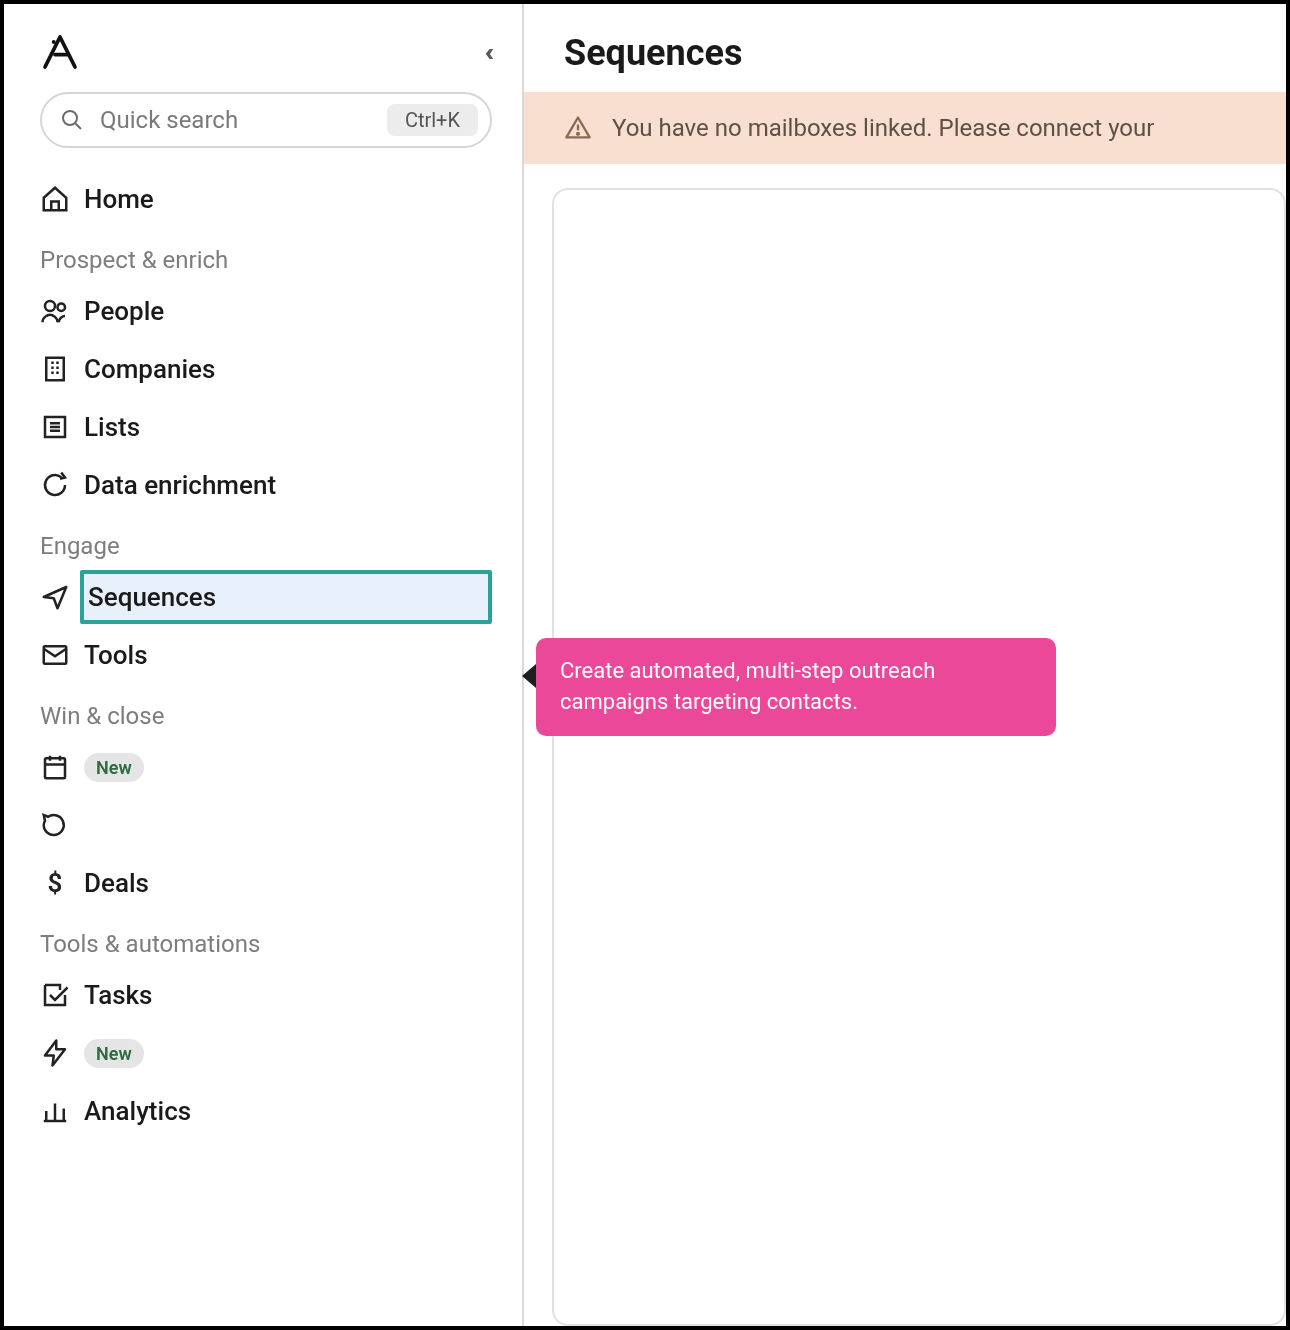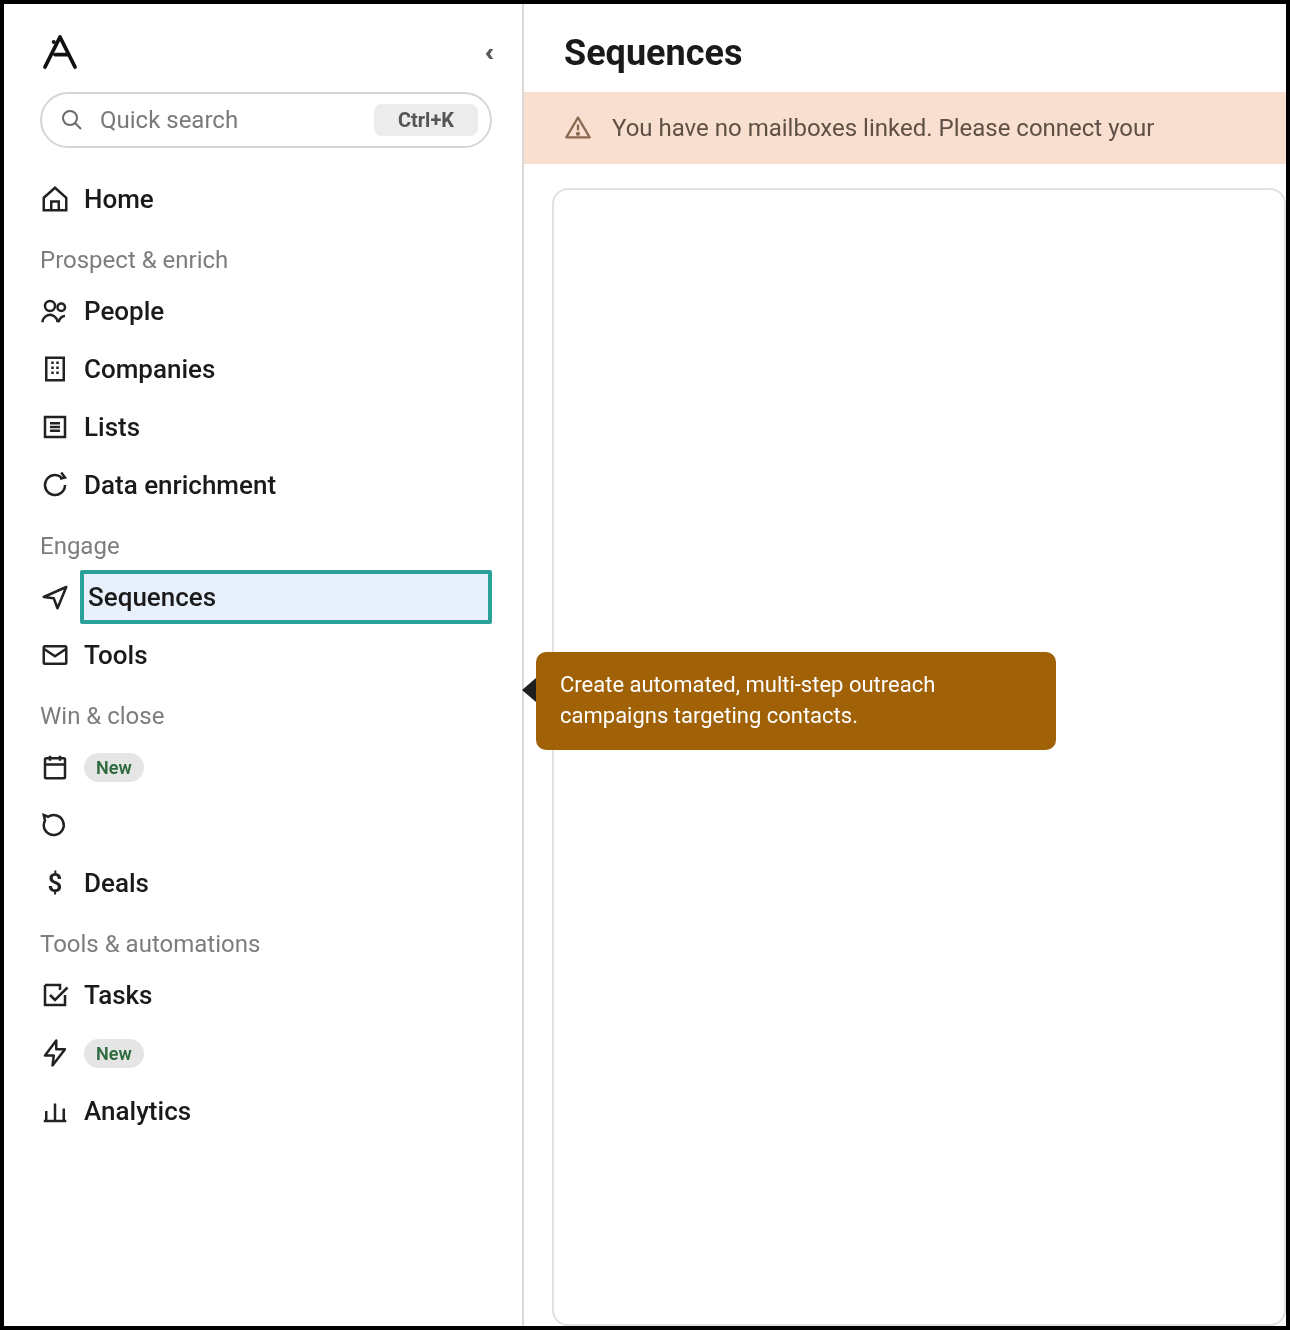--- a/index.html
+++ b/index.html
@@ -65,24 +65,23 @@
     height: 24px;
     margin-right: 16px;
     flex: 0 0 auto;
   }
   .search-box .placeholder {
     flex: 1 1 auto;
   }
   .kbd {
     background: #ececec;
     border-radius: 8px;
-    padding: 4px 24px;
+    padding: 4px 18px;
     font-size: 20px;
     color: #555;
-    font-weight: bold;
   }
   .section-header {
     color: #7d7d7d;
     font-size: 24px;
     margin-top: 18px;
     margin-bottom: 8px;
   }
   .nav {
     list-style: none;
     margin: 0;
@@ -169,22 +168,22 @@
     margin: 24px 0 0 28px;
     border: 2px solid #e1e1e1;
     border-radius: 16px;
     height: 100%;
     background: #fff;
   }
   
   .tooltip {
     position: absolute;
     left: 532px;
-    top: 648px;
-    background: #a16207;
+    top: 634px;
+    background: #ec4899;
     color: #fff;
     font-size: 22px;
     line-height: 1.4;
     padding: 18px 24px;
     border-radius: 10px;
     max-width: 520px;
   }
   .tooltip::before {
     content: "";
     position: absolute;

